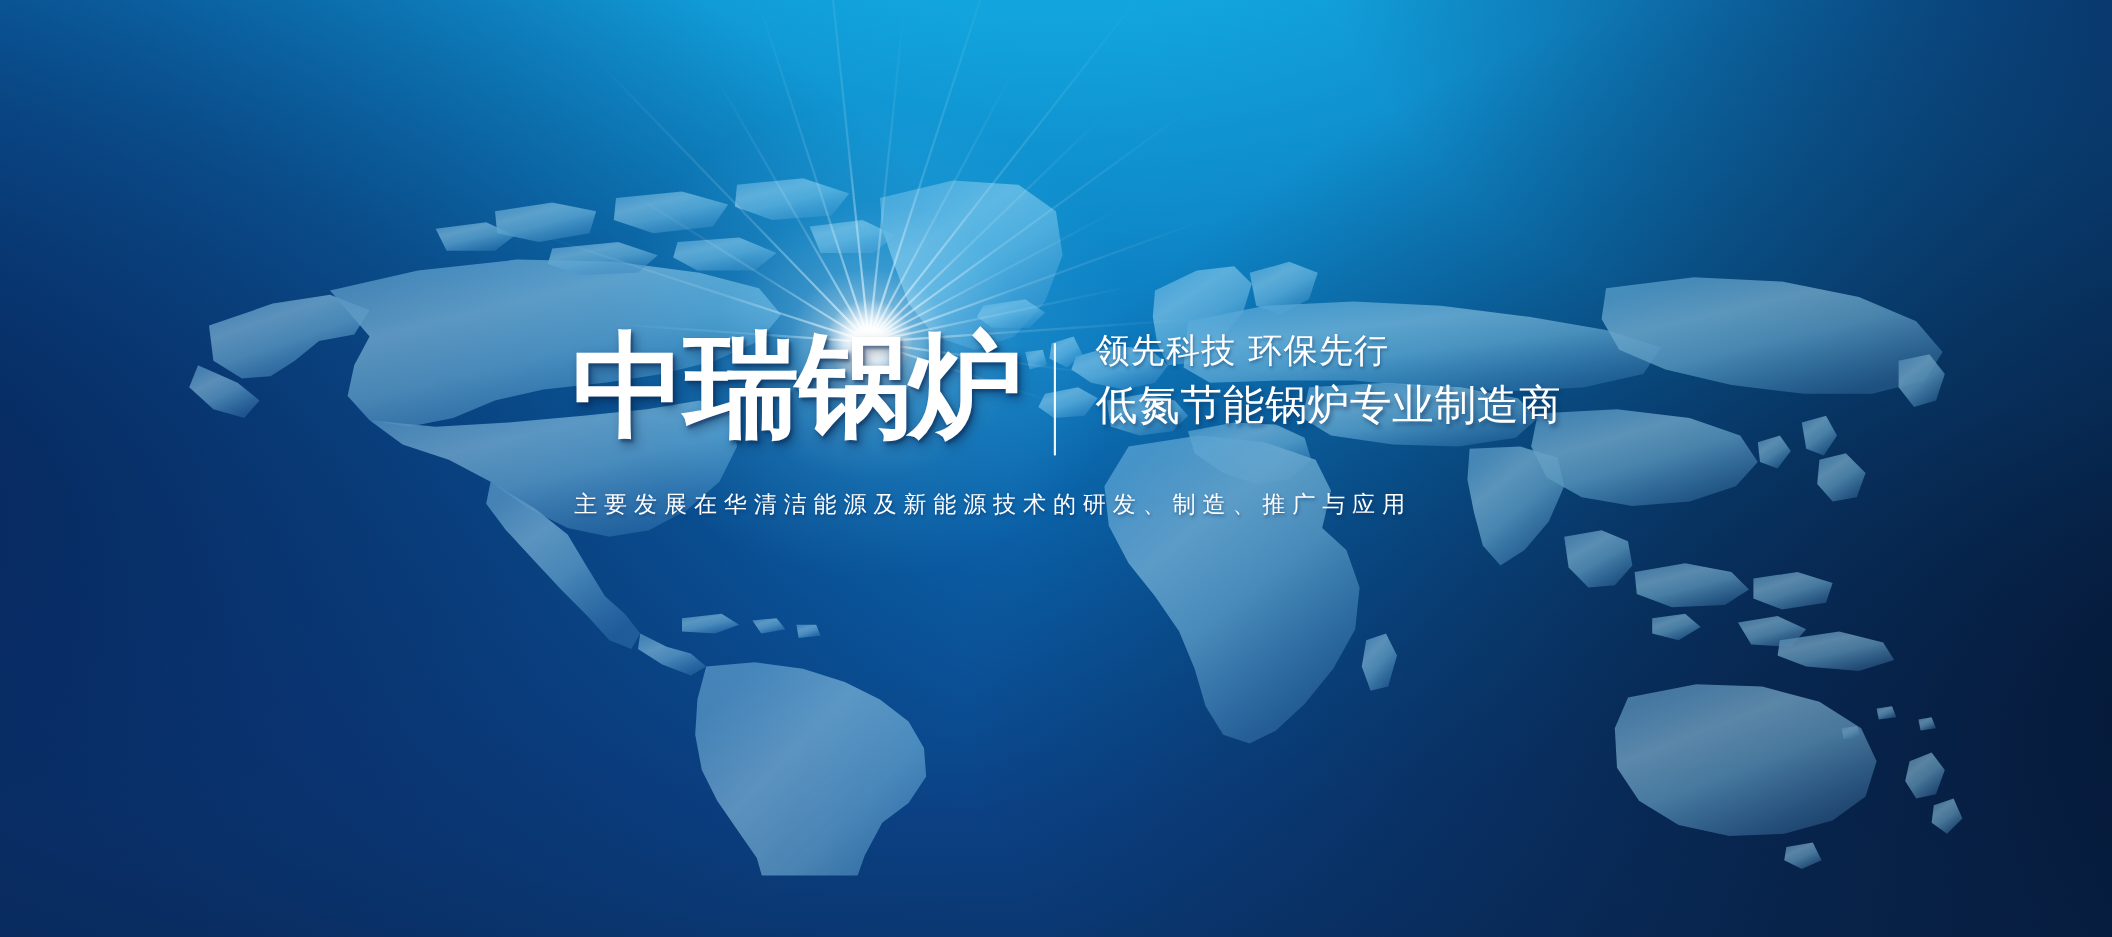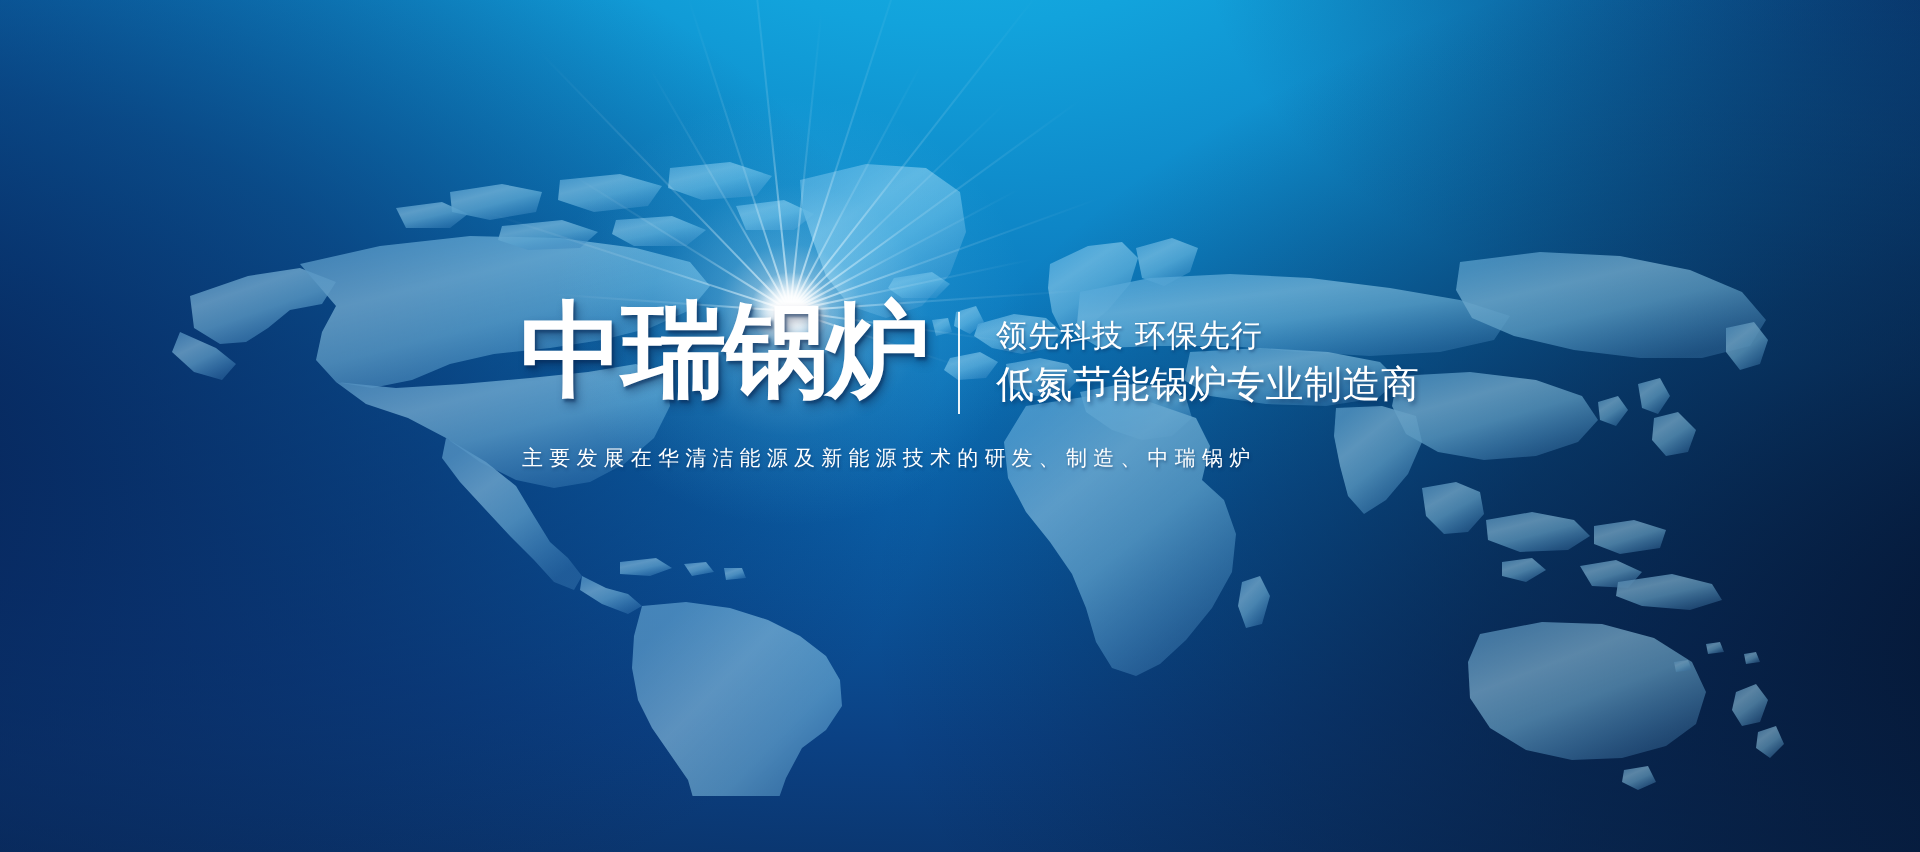--- a/index.html
+++ b/index.html
@@ -90,21 +90,21 @@
 
   .divider{
     position:absolute;
     left:958px; top:312px;
     width:2px; height:102px;
     background:rgba(255,255,255,.92);
   }
 
   .tag{
     position:absolute;
-    left:996px; top:316px;
+    left:996px; top:300px;
     white-space:nowrap;
   }
   .tag-line1{
     font-family:"DejaVu Sans","Liberation Sans",sans-serif;
     font-size:31px;
     font-weight:normal;
     color:#ffffff;
     line-height:1.25;
     letter-spacing:1px;
     text-shadow:1px 2px 3px rgba(8,40,86,.45);
@@ -287,16 +287,16 @@
 
     <div class="logo">中瑞锅炉</div>
 
     <div class="divider"></div>
 
     <div class="tag">
       <div class="tag-line1">领先科技  环保先行</div>
       <div class="tag-line2">低氮节能锅炉专业制造商</div>
     </div>
 
-    <div class="subtitle">主要发展在华清洁能源及新能源技术的研发、制造、中瑞锅炉</div>
+    <div class="subtitle">主要发展在华清洁能源及新能源技术的研发、制造、推广与应用</div>
 
   </div>
 </div>
 
 </body></html>

